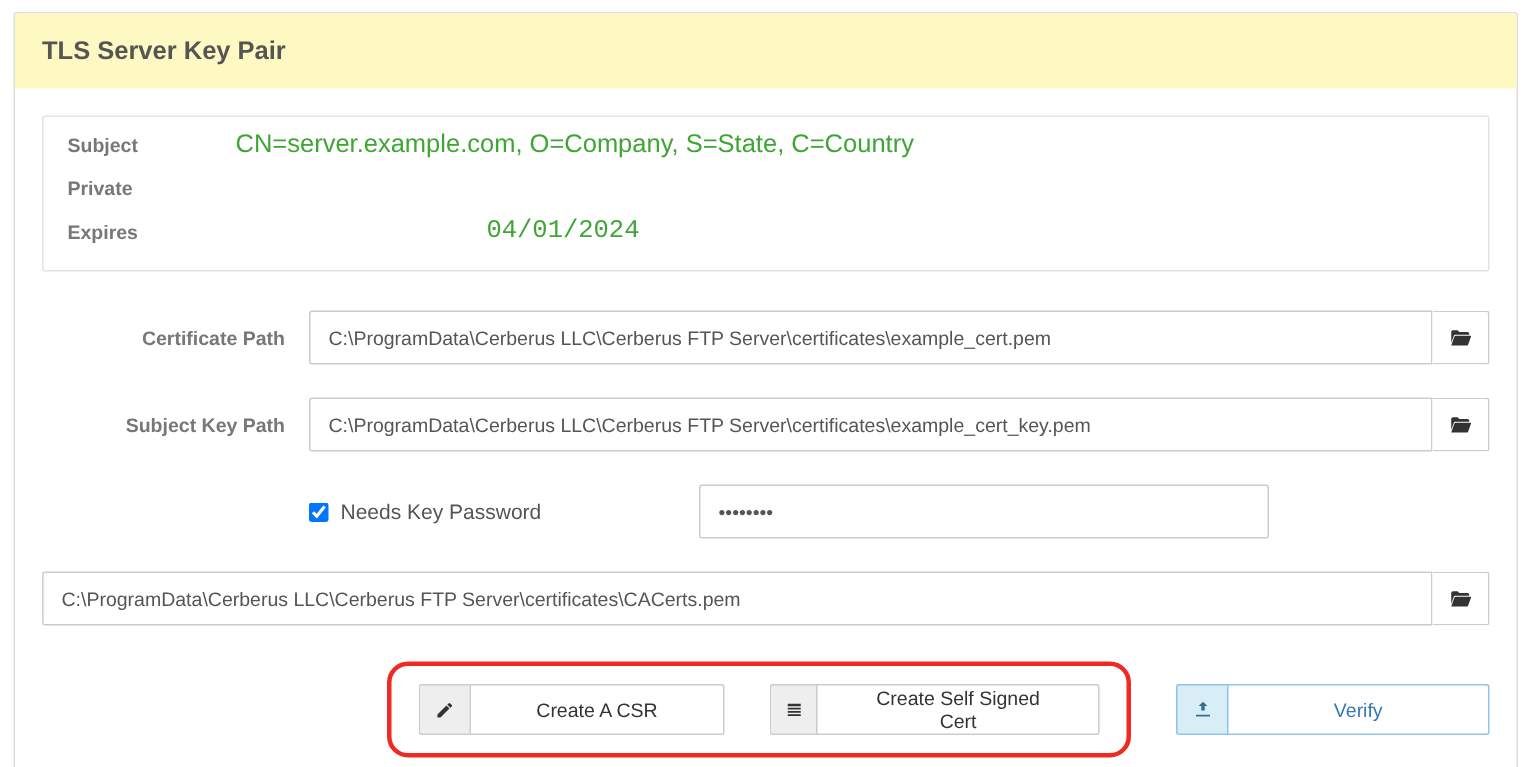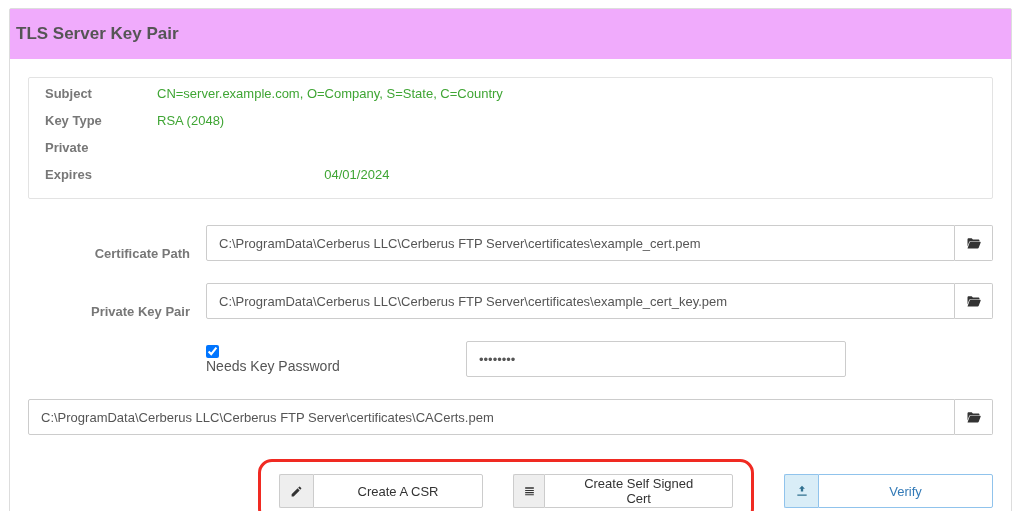--- a/index.html
+++ b/index.html
@@ -10,22 +10,22 @@
       background: #fff;
       padding: 8px;
     }
     .panel {
       border: 1px solid #ddd;
       border-radius: 2px;
       width: 1003px;
       margin: 0 auto;
     }
     .panel-heading {
-      background: #f0abfc;
-      padding: 15px 6px;
+      background: #fef9c3;
+      padding: 15px 18px;
       color: #555;
       font-size: 17px;
       font-weight: bold;
       border-bottom: 0;
     }
     .panel-body {
       padding: 18px 18px 30px;
     }
     .well {
       border: 1px solid #e3e3e3;
@@ -40,34 +40,34 @@
       padding: 6px 0;
     }
     .well-label {
       width: 112px;
       font-size: 13px;
       font-weight: bold;
       color: #777;
       flex-shrink: 0;
     }
     .well-value {
-      font-size: 13px;
+      font-size: 17px;
       color: #3fa534;
       flex-grow: 1;
     }
     .well-row-two .col {
       display: flex;
       align-items: center;
     }
     .col-issued { width: 40%; }
     .col-expires-lbl { width: 30%; }
-    .col-expires-val { width: 30%; }
+    .col-expires-val { width: 30%; font-family: Liberation Mono, monospace; }
     .form-row {
       display: flex;
-      align-items: flex-end;
+      align-items: center;
       margin-bottom: 22px;
     }
     .form-label {
       width: 178px;
       text-align: right;
       padding-right: 16px;
       font-size: 13px;
       font-weight: bold;
       color: #777;
       flex-shrink: 0;
@@ -100,23 +100,22 @@
       color: #333;
     }
     .checkbox-row {
       display: flex;
       align-items: center;
       margin-bottom: 22px;
     }
     .checkbox-spacer { width: 178px; flex-shrink:0; }
     .checkbox-wrap {
       display: flex;
-      align-items: flex-start;
+      align-items: center;
       width: 260px;
-      flex-direction: column;
     }
     .checkbox-wrap input { margin-right: 8px; }
     .checkbox-wrap label {
       font-size: 14px;
       color: #555;
     }
     .pwd-input {
       width: 380px;
       height: 36px;
       border: 1px solid #ccc;
@@ -182,24 +181,20 @@
 <body>
 
 <div class="panel">
   <div class="panel-heading">TLS Server Key Pair</div>
   <div class="panel-body">
 
     <div class="well">
       <div class="well-row">
         <div class="well-label">Subject</div>
         <div class="well-value">CN=server.example.com, O=Company, S=State, C=Country</div>
-      </div>
-      <div class="well-row">
-        <div class="well-label">Key Type</div>
-        <div class="well-value">RSA (2048)</div>
       </div>
       <div class="well-row">
         <div class="well-label">Private</div>
       </div>
       <div class="well-row well-row-two">
         <div class="col col-expires-lbl">
           <div class="well-label" style="width:auto;">Expires</div>
         </div>
         <div class="col col-expires-val">
           <div class="well-value">04/01/2024</div>
@@ -215,21 +210,21 @@
           <span>
             <svg width="15" height="12" viewBox="0 0 24 20">
                 <path fill="currentColor" d="M2 4c0-1.1.9-2 2-2h5l2 2h9c1.1 0 2 .9 2 2v1H6.5c-.8 0-1.5.5-1.8 1.2L2 16V4zm22 5l-3.3 9c-.3.7-1 1-1.7 1H2l3.5-10c.3-.6.9-1 1.5-1H23c.7 0 1.2.6 1 1z"></path>
               </svg>
           </span>
         </button>
       </div>
     </div>
 
     <div class="form-row">
-      <div class="form-label">Private Key Pair</div>
+      <div class="form-label">Subject Key Path</div>
       <div class="input-group">
         <input class="form-control" value="C:\ProgramData\Cerberus LLC\Cerberus FTP Server\certificates\example_cert_key.pem" style="">
         <button class="addon-btn">
           <span>
             <svg width="15" height="12" viewBox="0 0 24 20">
                 <path fill="currentColor" d="M2 4c0-1.1.9-2 2-2h5l2 2h9c1.1 0 2 .9 2 2v1H6.5c-.8 0-1.5.5-1.8 1.2L2 16V4zm22 5l-3.3 9c-.3.7-1 1-1.7 1H2l3.5-10c.3-.6.9-1 1.5-1H23c.7 0 1.2.6 1 1z"></path>
               </svg>
           </span>
         </button>
       </div>

